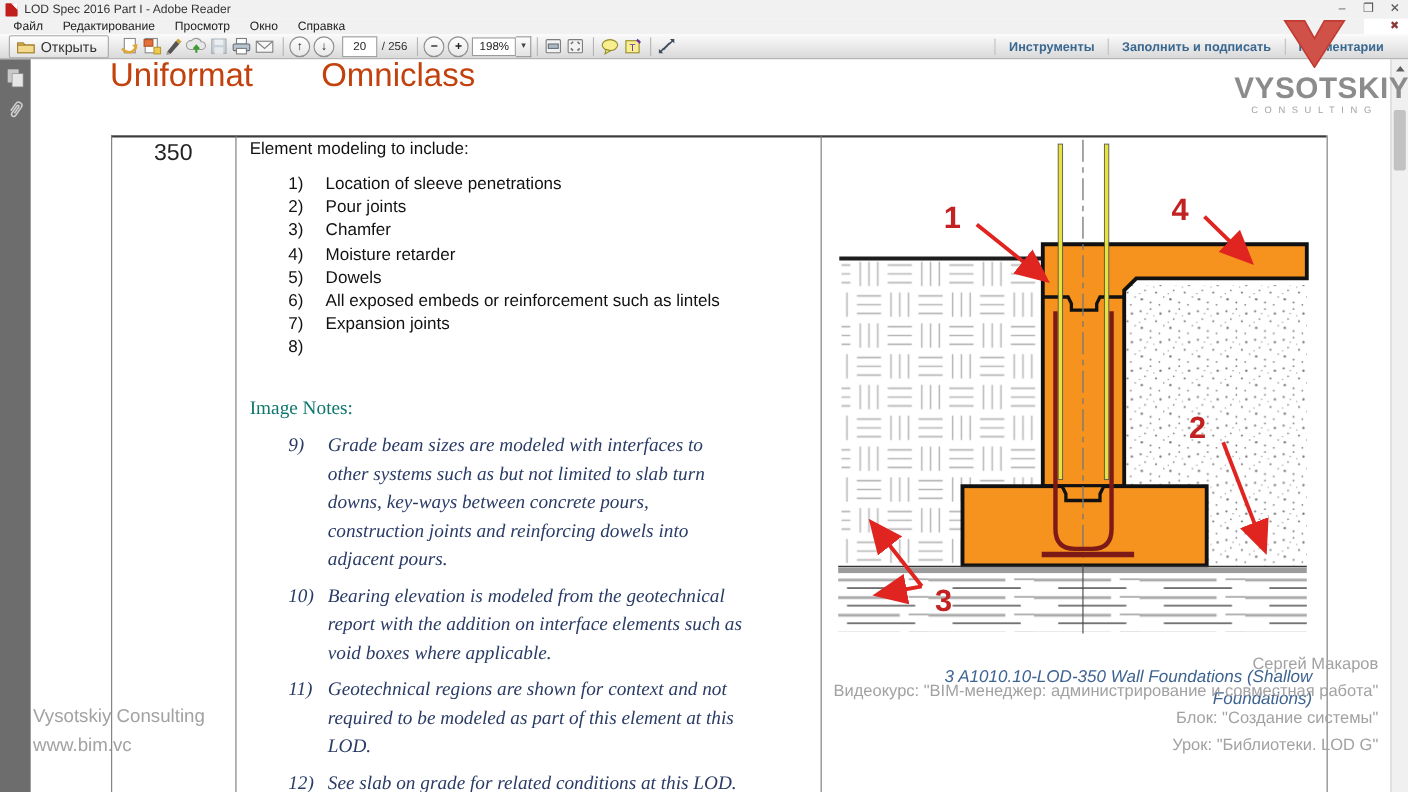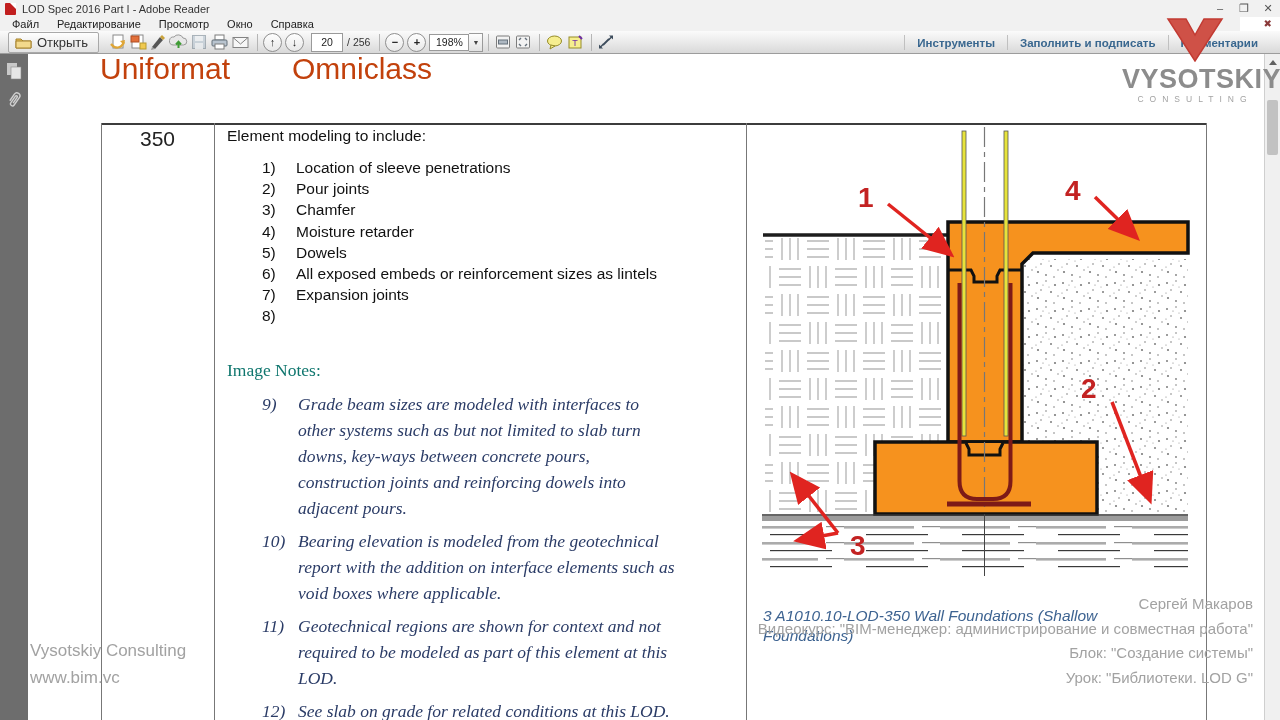--- a/index.html
+++ b/index.html
@@ -45,21 +45,21 @@
   .intro{font-size:15.5px;color:#111;}
   .olist{left:262px;top:157px;width:470px;font-size:15.5px;color:#111;}
   .olist .row{display:flex;}
   .olist .num{width:34px;flex:none;}
   .olist .row div{line-height:21.2px;}
   .imgnotes{font-family:"Liberation Serif",serif;font-size:17.5px;color:#0f766e;}
   .nlist{left:262px;top:391px;width:478px;font-family:"Liberation Serif",serif;font-style:italic;font-size:17.5px;color:#2a3b66;}
   .nlist .row{display:flex;margin-bottom:7px;}
   .nlist .num{width:36px;flex:none;line-height:26px;}
   .nlist .row div{line-height:26px;}
-  .caption{font-size:15.5px;font-style:italic;color:#3d6391;line-height:20px;}
+  .caption{font-size:15.5px;font-style:italic;color:#3d6391;line-height:20px;text-align:right;}
   .wm{color:#a2a2a2;}
   .wm-left{left:30px;top:637px;font-size:17px;line-height:27px;}
   .wm-right{right:27px;top:592px;font-size:15px;line-height:24.5px;text-align:right;white-space:nowrap;}
 
   
   .logo{left:1122px;top:18px;width:146px;text-align:center;z-index:4;}
   .logo .brand{font-size:27px;font-weight:bold;color:#8c8c8c;line-height:26px;letter-spacing:.5px;}
   .logo .sub{font-size:8.5px;color:#a3a3a3;letter-spacing:6px;margin-top:2px;}
 </style>
 </head>
@@ -268,21 +268,21 @@
     <div class="row">
       <div class="num">5)</div>
       <div>
         <div>Dowels</div>
       </div>
     </div>
 
     <div class="row">
       <div class="num">6)</div>
       <div>
-        <div>All exposed embeds or reinforcement sizes as lintels</div>
+        <div>All exposed embeds or reinforcement such as lintels</div>
       </div>
     </div>
 
     <div class="row">
       <div class="num">7)</div>
       <div>
         <div>Expansion joints</div>
       </div>
     </div>
 

